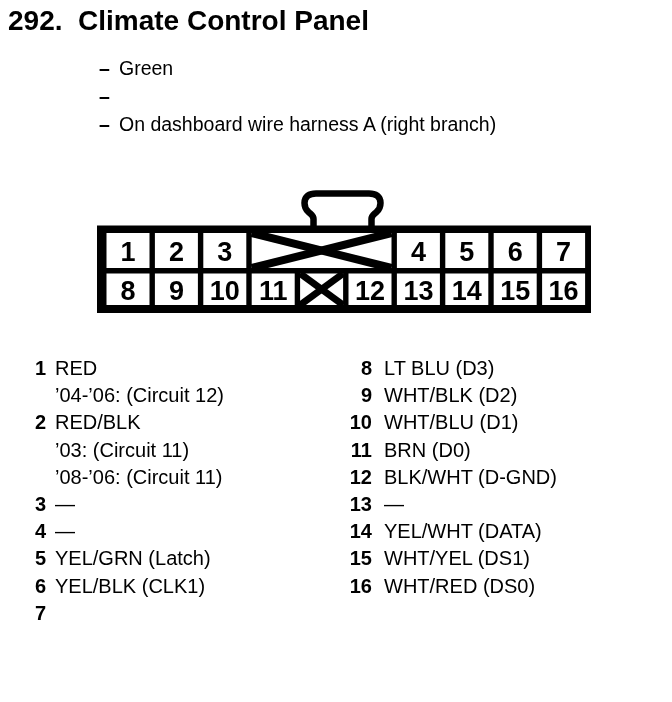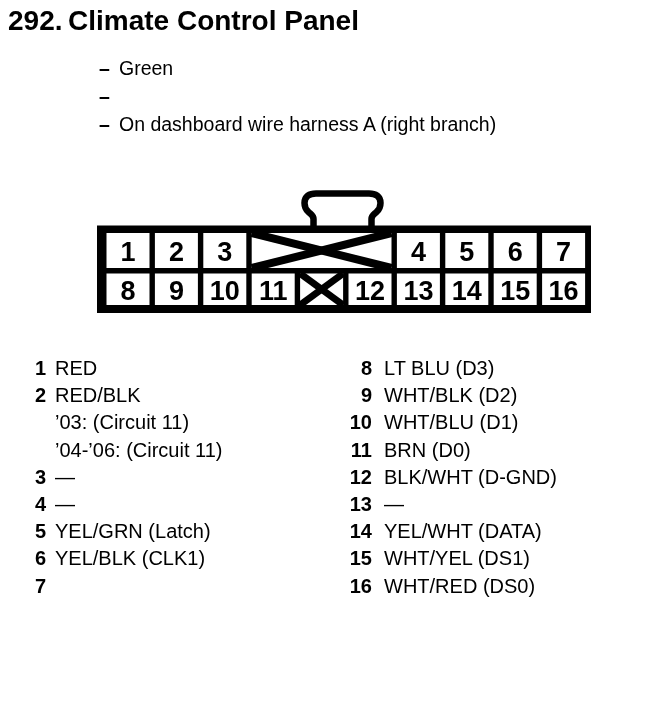--- a/index.html
+++ b/index.html
@@ -4,21 +4,21 @@
 <style>
   html,body{margin:0;padding:0;background:#ffffff;}
   #page{
     position:relative;width:672px;height:702px;background:#ffffff;
     font-family:"Liberation Sans",sans-serif;color:#000;overflow:hidden;
   }
   
   .title-line{position:absolute;top:3px;left:0;width:672px;height:40px;
     font-weight:bold;font-size:28px;line-height:36px;white-space:nowrap;}
   #title-num{position:absolute;left:8px;}
-  #title-text{position:absolute;left:68px;}
+  #title-text{position:absolute;left:78px;}
   
   .bullets{position:absolute;left:99px;top:54px;font-size:19.5px;line-height:28px;}
   .bullet{display:flex;white-space:nowrap;}
   .bullet .dash{width:20px;font-weight:bold;}
   
   #connector-svg{position:absolute;left:0;top:185px;}
   #connector-svg text{
     font-family:"Liberation Sans",sans-serif;font-weight:bold;font-size:27px;
   }
   
@@ -115,30 +115,34 @@
     <text x="515.2" y="299.5" text-anchor="middle">15</text>
     <text x="563.6" y="299.5" text-anchor="middle">16</text>
   </svg>
 
   <div class="col col-left">
     <div class="pl">
         <span class="pn">1</span>
         <span class="pt">RED</span>
       </div>
     <div class="pl">
+        <span class="pn"></span>
+        <span class="pt">’04-’06: (Circuit 12)</span>
+      </div>
+    <div class="pl">
         <span class="pn">2</span>
         <span class="pt">RED/BLK</span>
       </div>
     <div class="pl">
         <span class="pn"></span>
         <span class="pt">’03: (Circuit 11)</span>
       </div>
     <div class="pl">
         <span class="pn"></span>
-        <span class="pt">’04-’06: (Circuit 11)</span>
+        <span class="pt">’08-’06: (Circuit 11)</span>
       </div>
     <div class="pl">
         <span class="pn">3</span>
         <span class="pt">—</span>
       </div>
     <div class="pl">
         <span class="pn">4</span>
         <span class="pt">—</span>
       </div>
     <div class="pl">

